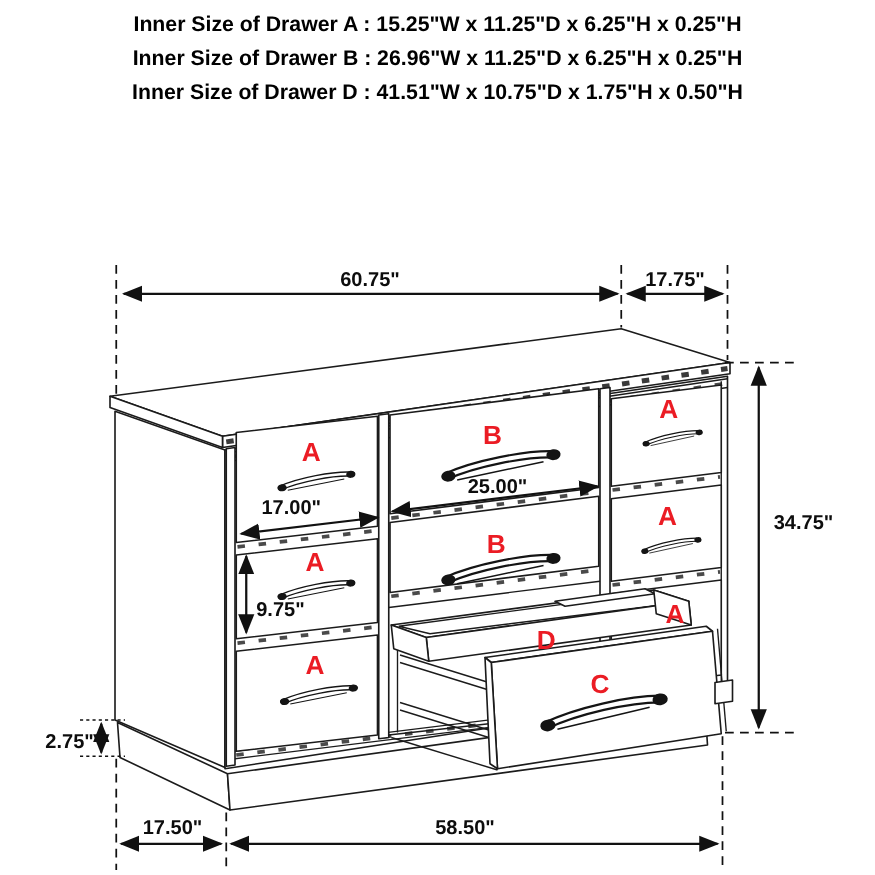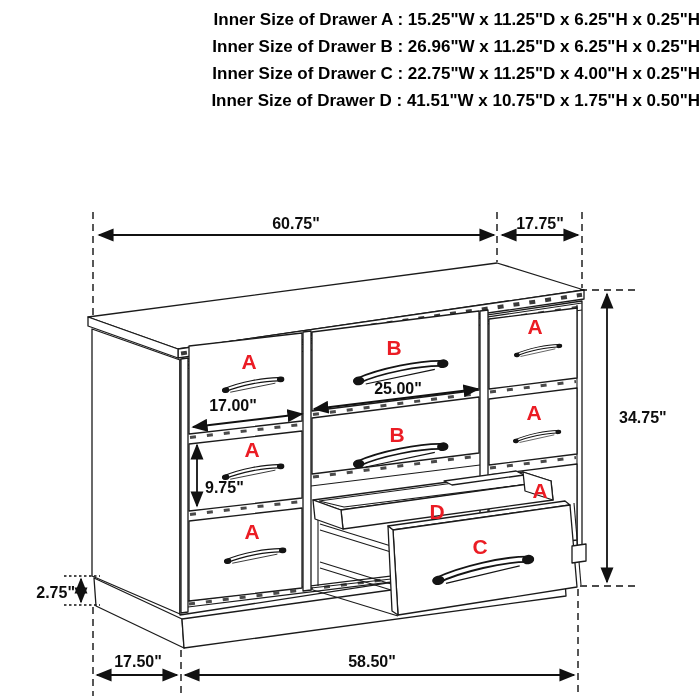--- a/index.html
+++ b/index.html
@@ -1,39 +1,38 @@
 <!DOCTYPE html>
 <html><head>
 <meta charset="utf-8">
 <style>
   html,body{margin:0;padding:0;background:#ffffff;}
   #stage{position:relative;width:700px;height:700px;background:#ffffff;overflow:hidden;
          font-family:"Liberation Sans","DejaVu Sans",sans-serif;}
-  #title-block{position:absolute;top:6px;left:0;width:700px;text-align:right;}
+  #title-block{position:absolute;top:6px;left:0;width:700px;text-align:center;}
   #title-block p{margin:0;font-size:17px;line-height:27px;font-weight:bold;color:#000;}
   svg{position:absolute;left:0;top:0;}
   .outline{fill:#ffffff;stroke:#1b1b1b;stroke-width:1.3;stroke-linejoin:round;}
   .thin{fill:none;stroke:#1b1b1b;stroke-width:1.1;}
   .tickband{fill:none;stroke:#3a3a3a;stroke-width:4;stroke-dasharray:6 10;}
   .tickband2{fill:none;stroke:#4a4a4a;stroke-width:3;stroke-dasharray:6 11;}
   .dash{fill:none;stroke:#111;stroke-width:1.4;stroke-dasharray:7 5;}
   .dot{fill:none;stroke:#111;stroke-width:1.3;stroke-dasharray:2.5 2.5;}
   .dim{stroke:#111;stroke-width:1.8;fill:none;}
   .dim-label{font:bold 16px "Liberation Sans","DejaVu Sans",sans-serif;fill:#0d0d0d;}
   .drawer-letter{font:bold 21px "Liberation Sans","DejaVu Sans",sans-serif;fill:#eb1c24;}
 </style>
 </head>
 <body>
 
 <div id="stage">
 
   <div id="title-block">
     <p>Inner Size of Drawer A : 15.25"W x 11.25"D x 6.25"H x 0.25"H</p>
     <p>Inner Size of Drawer B : 26.96"W x 11.25"D x 6.25"H x 0.25"H</p>
-    <p>Inner Size of Drawer C : 22.75"W x 11.25"D x 4.00"H x 0.25"H</p>
     <p>Inner Size of Drawer D : 41.51"W x 10.75"D x 1.75"H x 0.50"H</p>
   </div>
 
   <svg width="700" height="700" viewBox="0 0 700 700">
     <defs>
       <marker id="ah" viewBox="0 0 10 8" refX="9" refY="4" markerWidth="9" markerHeight="7.5" orient="auto-start-reverse">
         <path d="M0,0 L10,4 L0,8 Z" fill="#111"></path>
       </marker>
       <g id="handle-shape">
         <path d="M3,9 C28,1 72,-3 97,1" fill="none" stroke="#141414" stroke-width="7" stroke-linecap="round"></path>

